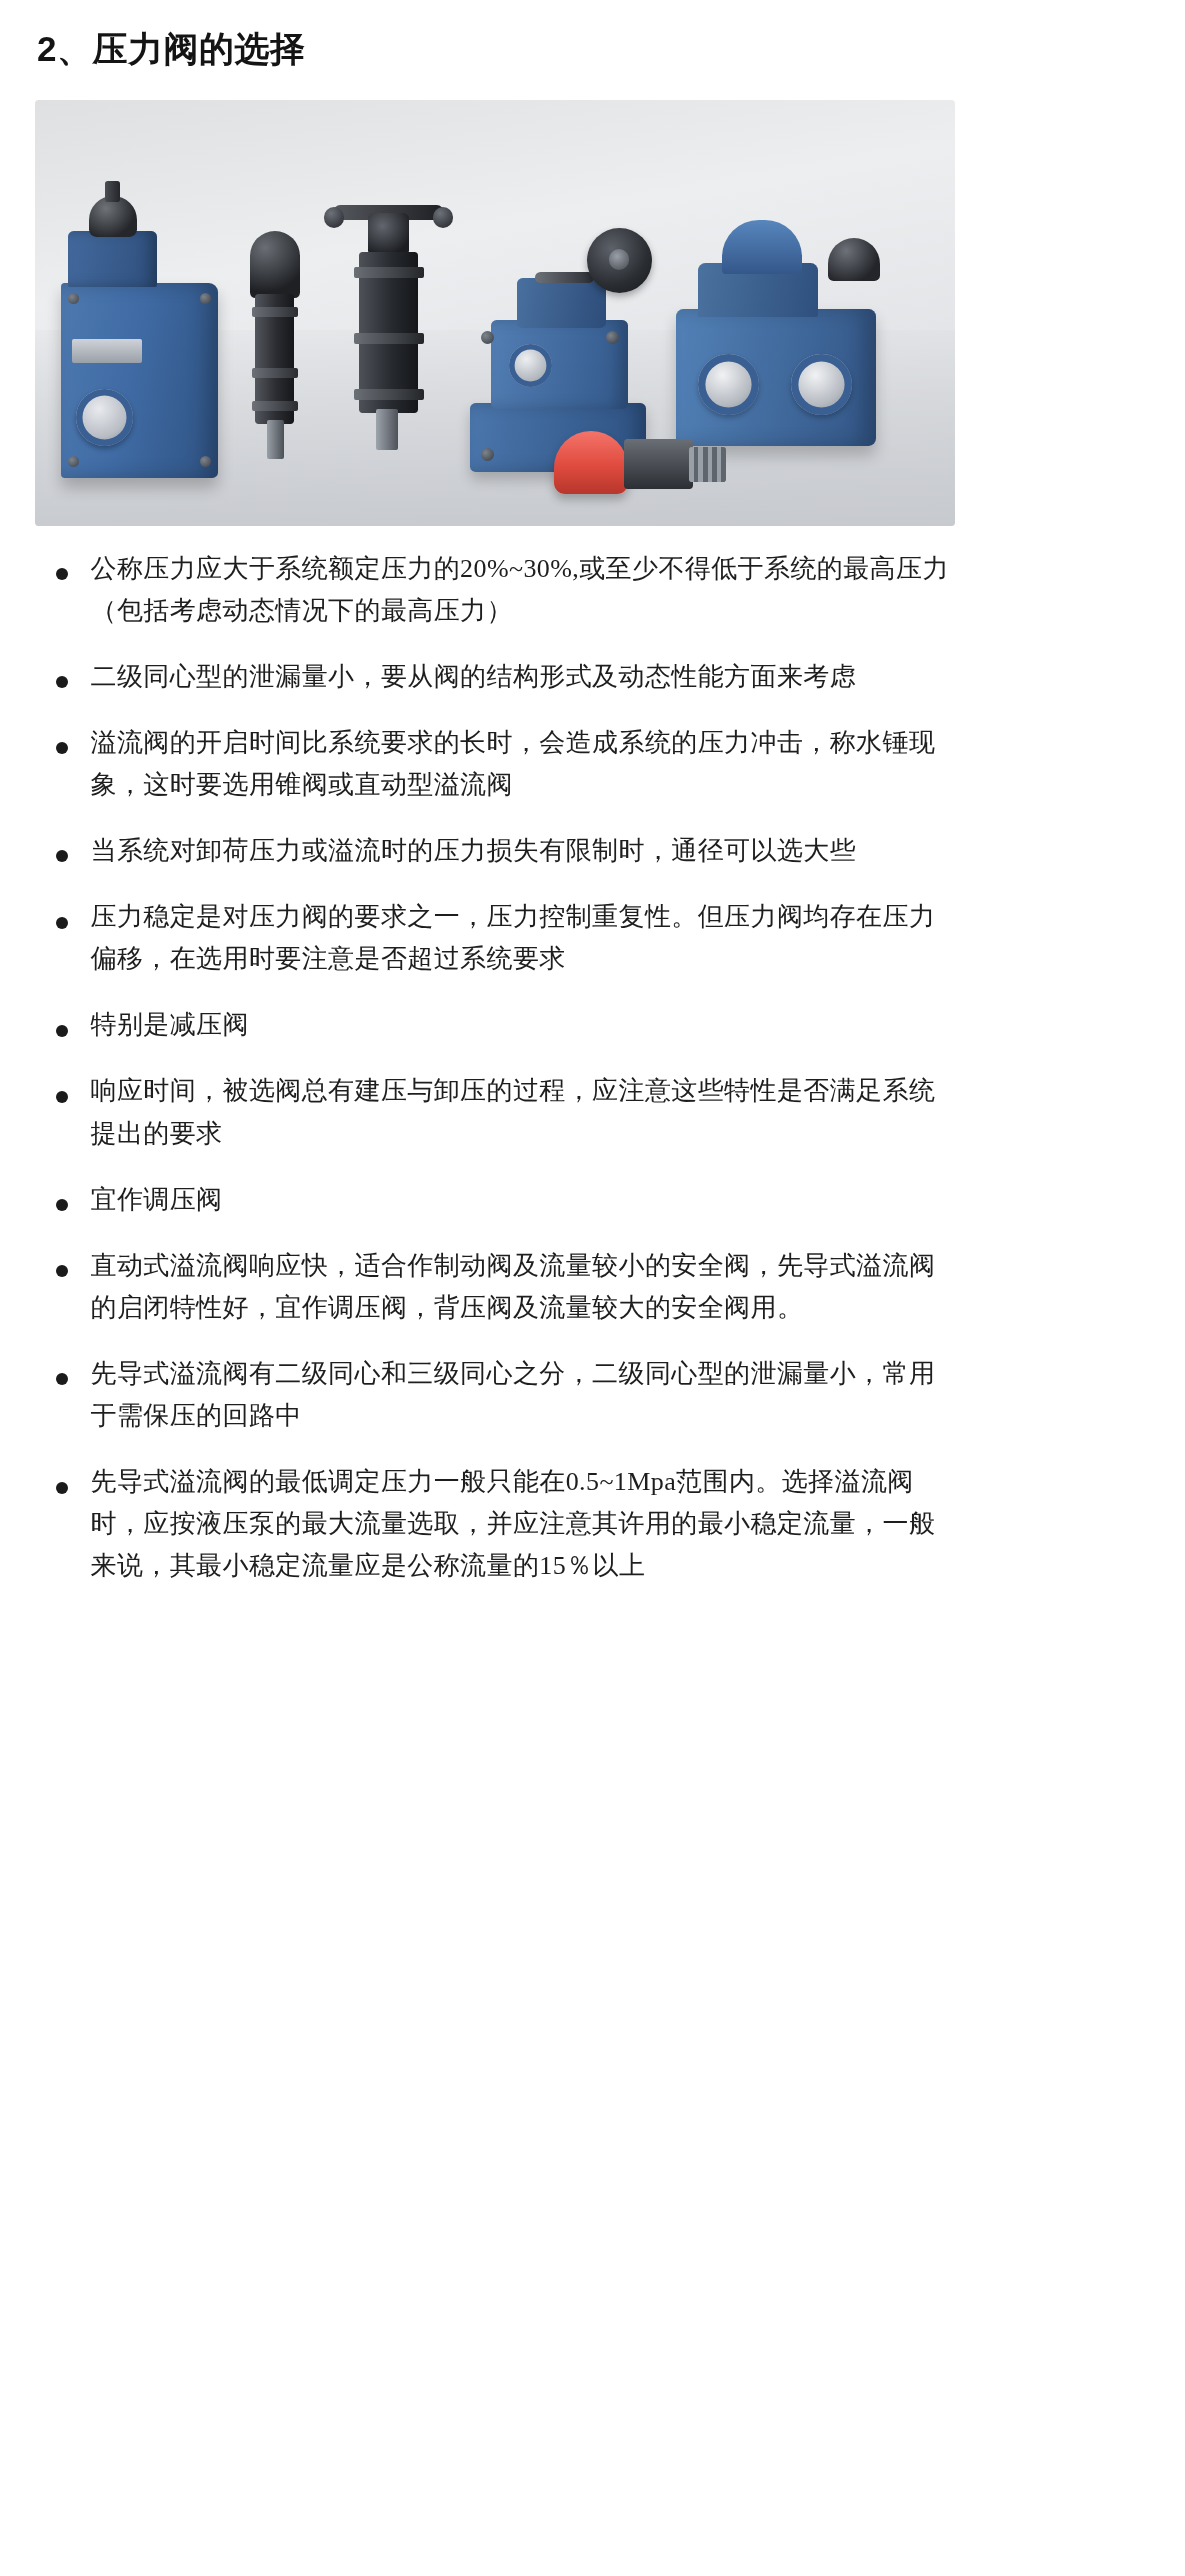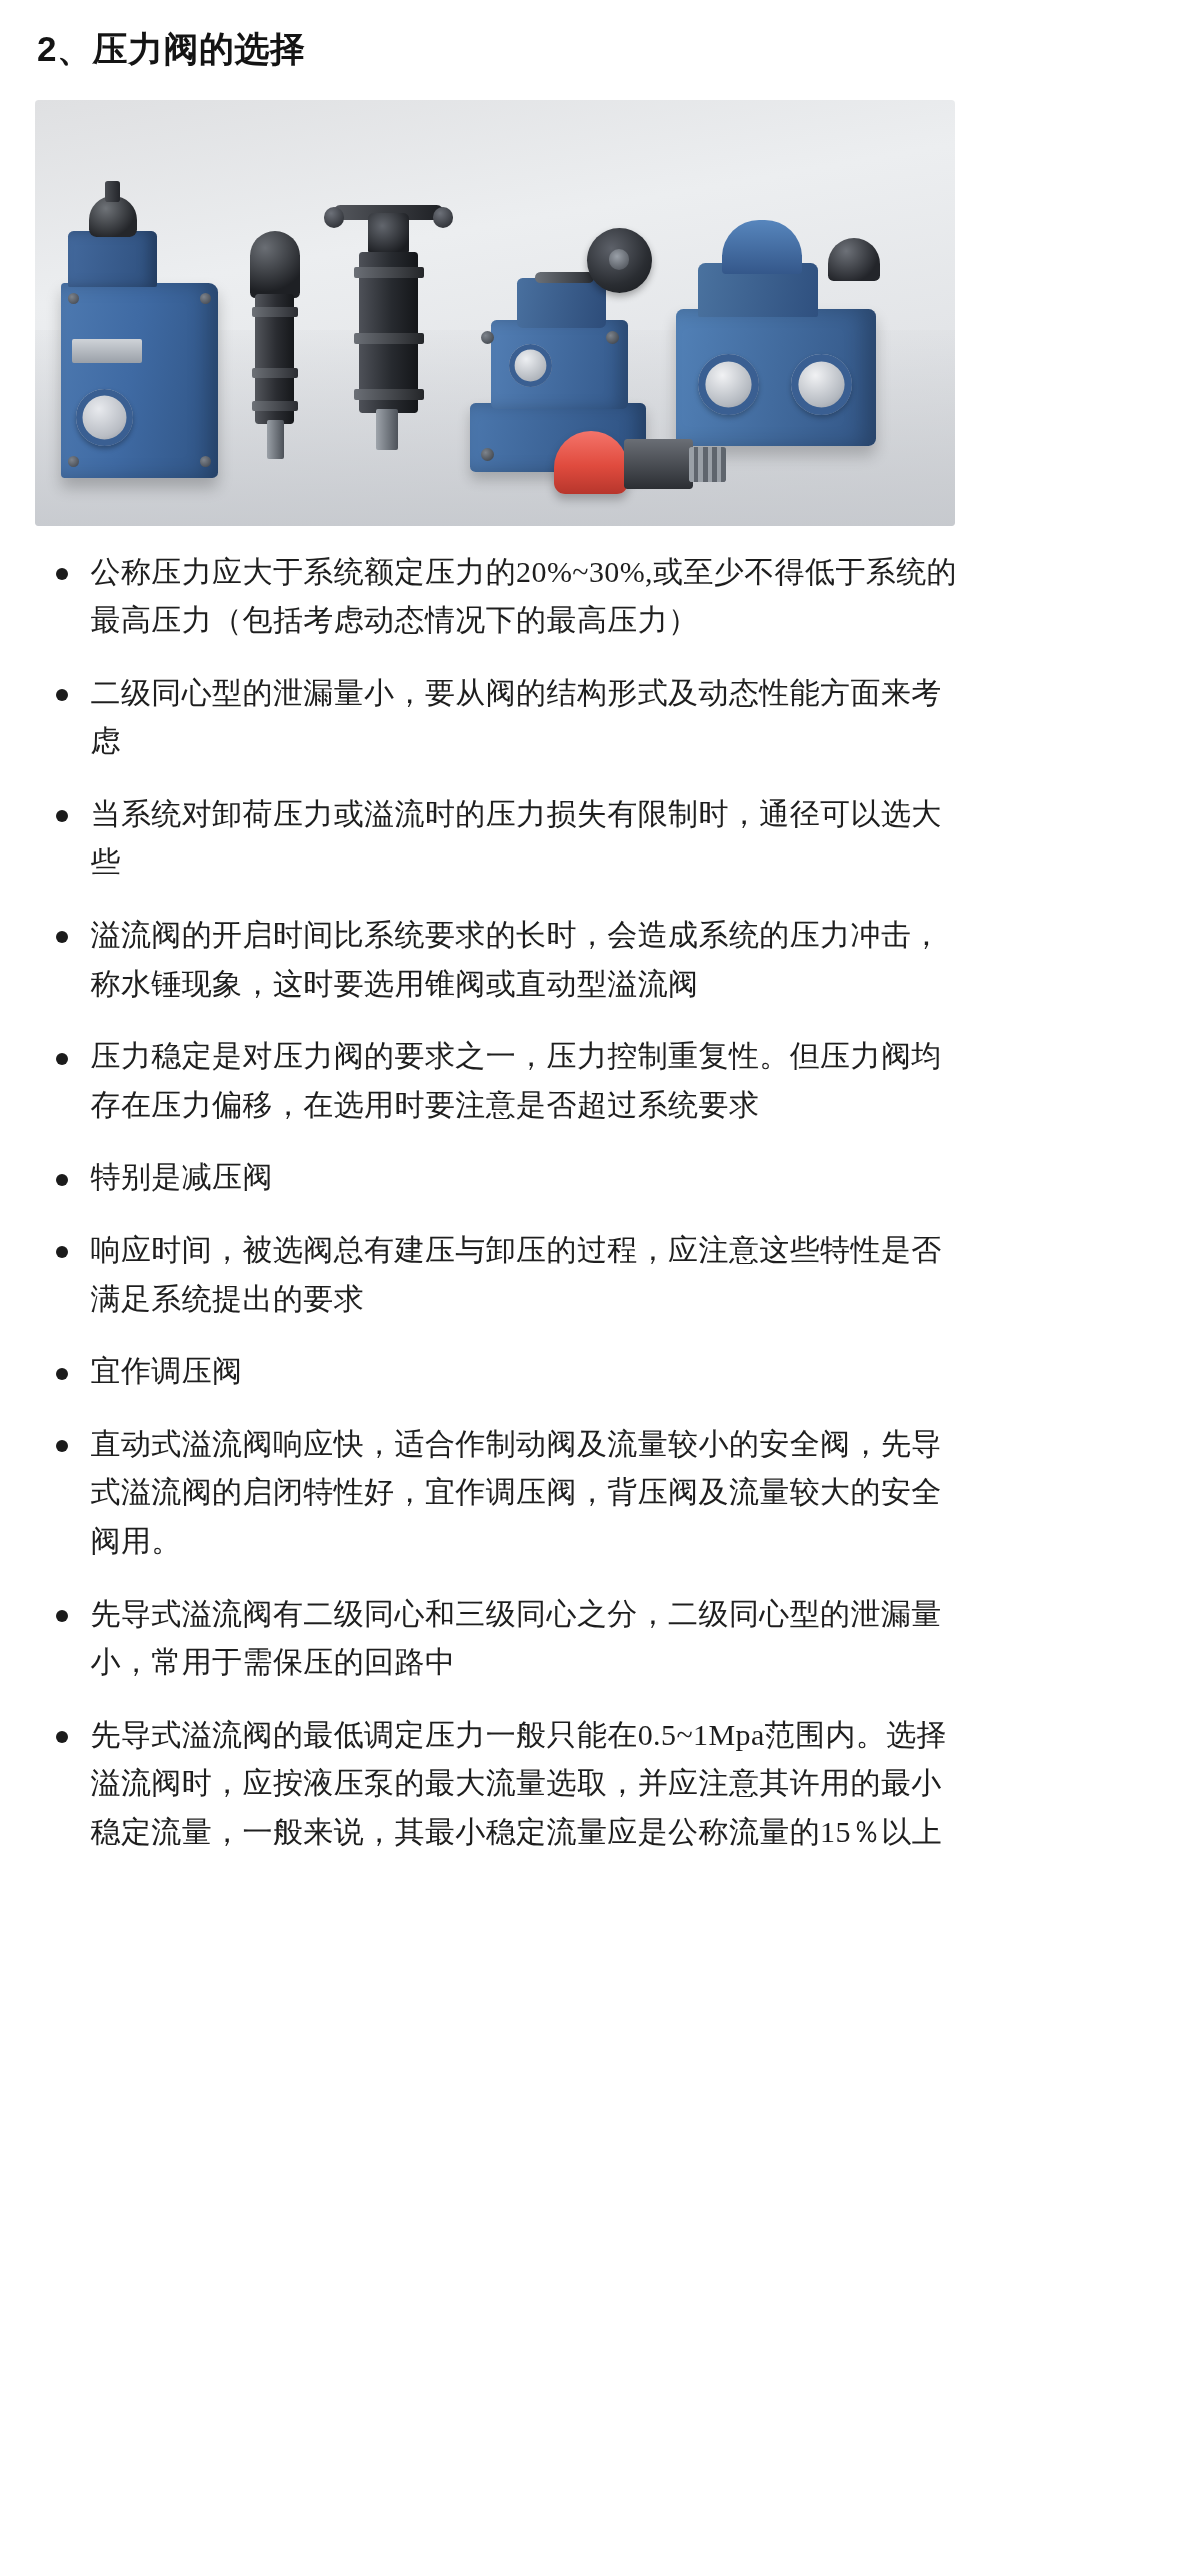--- a/index.html
+++ b/index.html
@@ -268,21 +268,21 @@
   
   ul.bullets {
     list-style: none;
     margin: 22px 31.5px 0 31.5px;
     padding: 0;
   }
   ul.bullets > li {
     position: relative;
     padding-left: 59px;
     margin: 0 0 24px 0;
-    font-size: 30px;
+    font-size: 26px;
     line-height: 1.62;
     color: #1e1e1e;
     letter-spacing: 0.4px;
   }
   ul.bullets > li::before {
     content: "";
     position: absolute;
     left: 24px;
     top: 20.4px;
     width: 12px;
@@ -349,22 +349,22 @@
     <div class="valve v5-port-b"></div>
 
     <div class="valve v6-cap"></div>
     <div class="valve v6-body"></div>
     <div class="valve v6-thread"></div>
   </div>
 
   <ul class="bullets">
     <li>公称压力应大于系统额定压力的20%~30%,或至少不得低于系统的最高压力（包括考虑动态情况下的最高压力）</li>
     <li>二级同心型的泄漏量小，要从阀的结构形式及动态性能方面来考虑</li>
+    <li>溢流阀的开启时间比系统要求的长时，会造成系统的压力冲击，称水锤现象，这时要选用锥阀或直动型溢流阀</li>
     <li>当系统对卸荷压力或溢流时的压力损失有限制时，通径可以选大些</li>
-    <li>溢流阀的开启时间比系统要求的长时，会造成系统的压力冲击，称水锤现象，这时要选用锥阀或直动型溢流阀</li>
     <li>压力稳定是对压力阀的要求之一，压力控制重复性。但压力阀均存在压力偏移，在选用时要注意是否超过系统要求</li>
     <li>特别是减压阀</li>
     <li>响应时间，被选阀总有建压与卸压的过程，应注意这些特性是否满足系统提出的要求</li>
     <li>宜作调压阀</li>
     <li>直动式溢流阀响应快，适合作制动阀及流量较小的安全阀，先导式溢流阀的启闭特性好，宜作调压阀，背压阀及流量较大的安全阀用。</li>
     <li> 先导式溢流阀有二级同心和三级同心之分，二级同心型的泄漏量小，常用于需保压的回路中</li>
     <li> 先导式溢流阀的最低调定压力一般只能在0.5~1Mpa范围内。选择溢流阀时，应按液压泵的最大流量选取，并应注意其许用的最小稳定流量，一般来说，其最小稳定流量应是公称流量的15％以上</li>
   </ul>
 
 </div>

